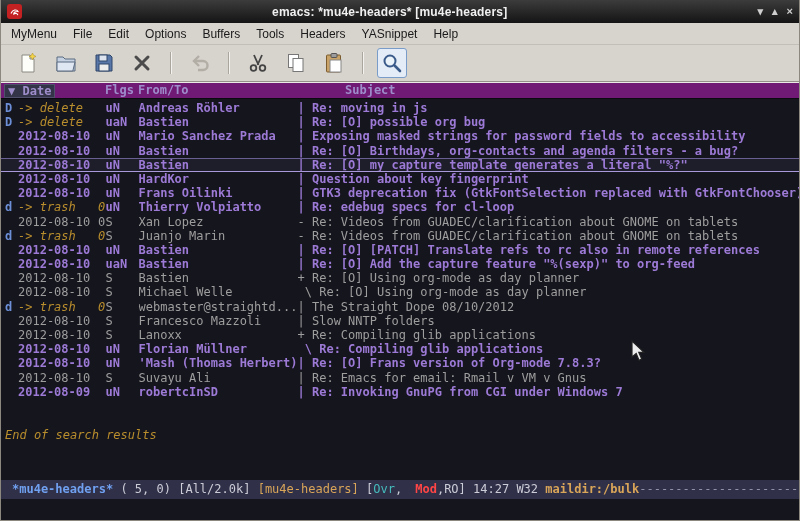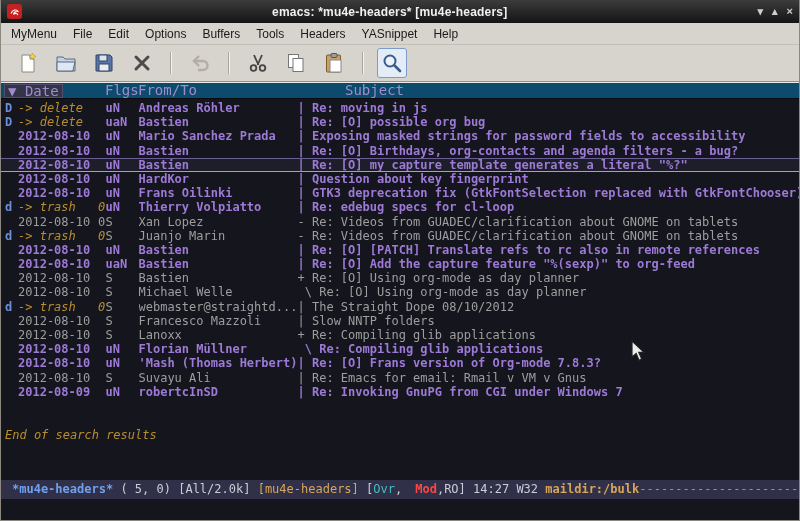--- a/index.html
+++ b/index.html
@@ -21,22 +21,22 @@
   .menu-item{padding:3px 8px;}
   
   .toolbar{height:37px;background:var(--chrome-bg,#d7d3cd);display:flex;align-items:center;
     padding-left:8px;border-bottom:1px solid #95918a;box-sizing:border-box;}
   .tbtn{width:28px;height:28px;display:flex;align-items:center;justify-content:center;margin:0 4px;
     border:1px solid transparent;border-radius:3px;}
   .tbtn.active{border:1px solid #7a9cc8;background:#e3ecf7;}
   .tbtn svg{display:block;}
   .tsep{width:0;height:22px;border-left:1px solid #aaa69e;border-right:1px solid #f4f2ee;margin:0 9px;}
   
-  .headerline{height:17px;background:#0c4a6e;border-top:1px solid #eceae6;border-bottom:1px solid #0a0a10;
-    box-sizing:border-box;position:relative;font-weight:normal;font-size:14px;color:var(--header-fg,#9e8dcb);}
+  .headerline{height:17px;background:#701a75;border-top:1px solid #eceae6;border-bottom:1px solid #0a0a10;
+    box-sizing:border-box;position:relative;font-weight:bold;font-size:12px;color:var(--header-fg,#9e8dcb);}
   .hl-label{position:absolute;top:0;line-height:15px;white-space:pre;}
   .hl-date{left:3px;background:#343448;border:1px solid #50506c;line-height:12px;top:1px;padding:0 3px;}
   .hl-flags{left:104px;}
   .hl-from{left:137px;}
   .hl-subject{left:296px;margin-left:48px;}
   
   .buffer{height:381px;background:var(--buffer-bg,#15151e);overflow:hidden;font-size:12px;padding-top:2px;box-sizing:border-box;}
   .row{display:flex;height:14.2px;line-height:14.2px;white-space:pre;overflow:hidden;}
   .row.unread{color:var(--unread,#9c7ad6);font-weight:bold;}
   .row.seen{color:var(--seen,#9e9e9e);}

